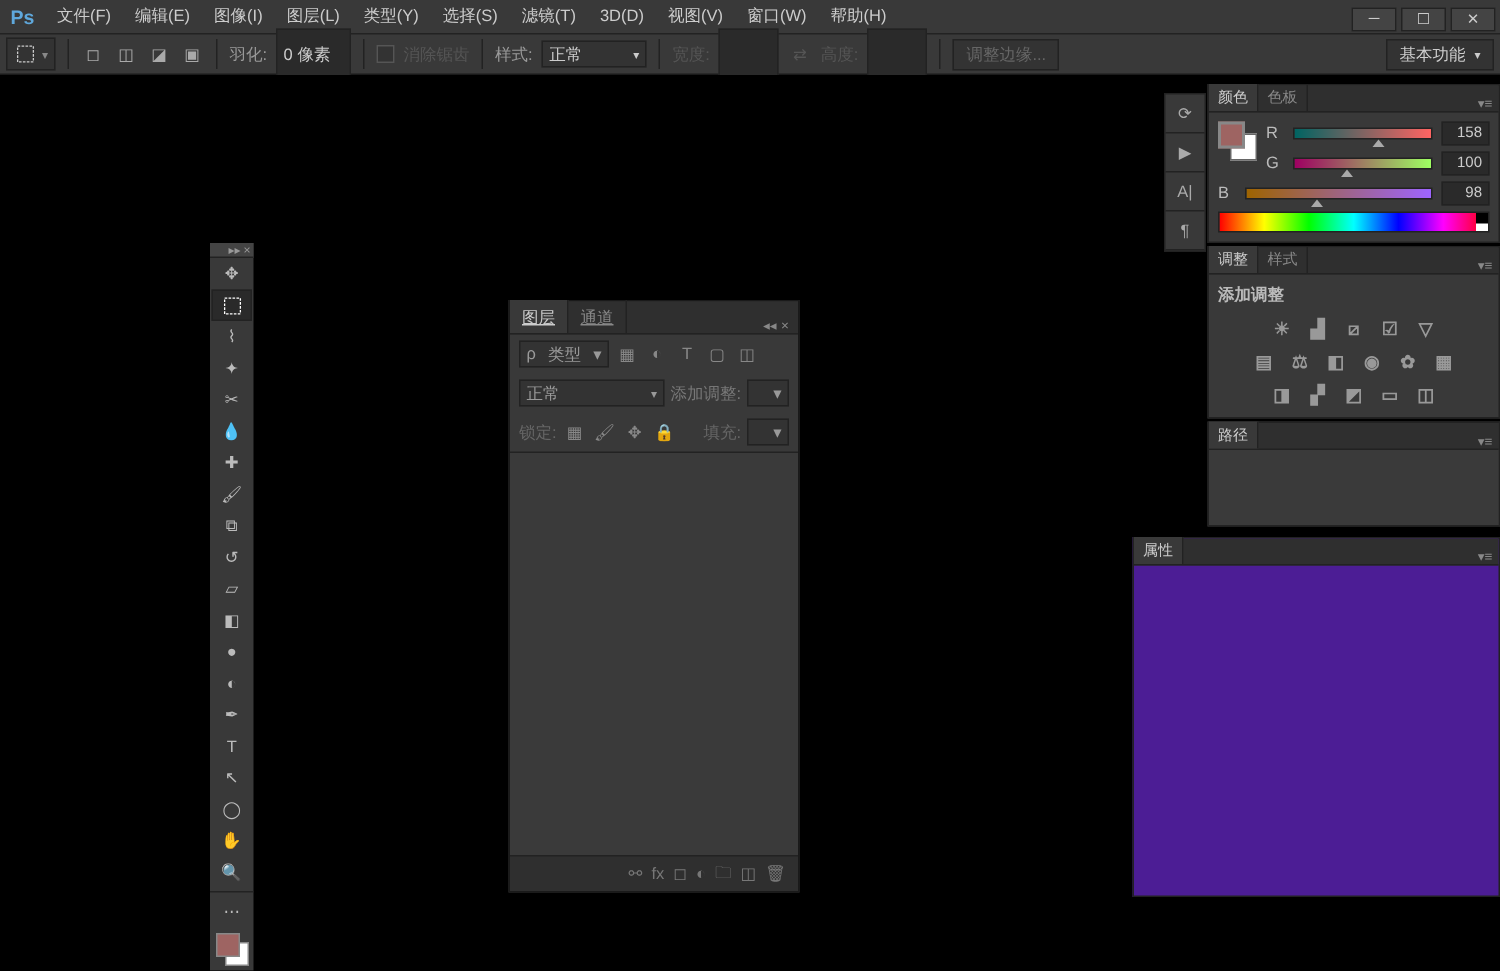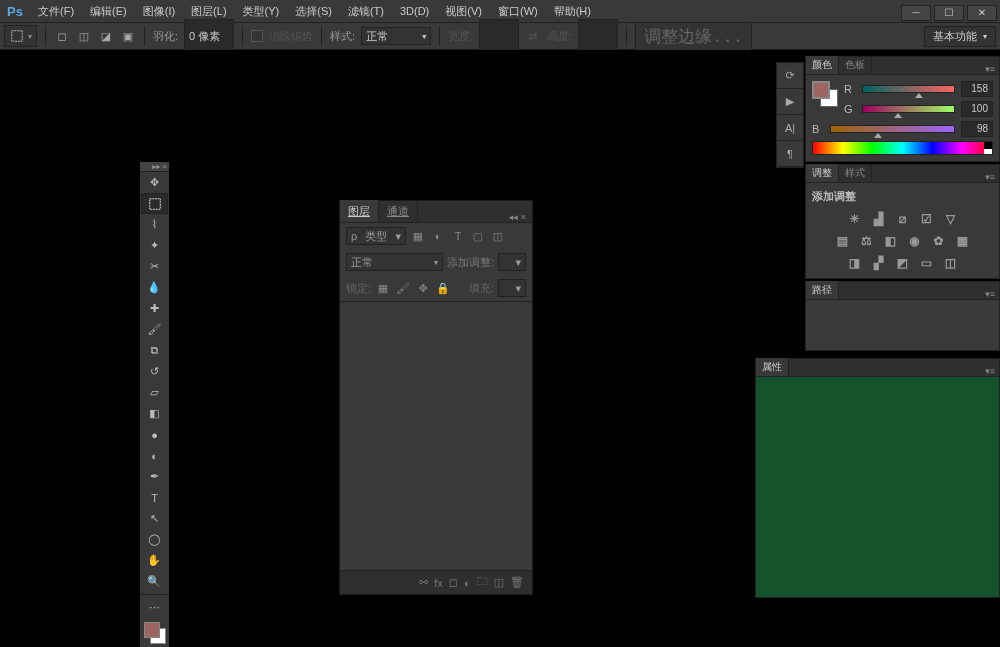--- a/index.html
+++ b/index.html
@@ -15,21 +15,21 @@
 
 
 .optionsbar { height: 28px; background: #393939; border-top: 1px solid #222; border-bottom: 1px solid #1a1a1a; display: flex; align-items: center; padding: 0 4px; gap: 6px; }
 .opt-tool-preset { display: flex; align-items: center; gap: 3px; padding: 2px 4px; border: 1px solid #222; background: #333; }
 .opt-icon { width: 16px; height: 16px; display: flex; align-items: center; justify-content: center; color: #aaa; }
 .opt-divider { width: 1px; height: 20px; background: #222; margin: 0 2px; }
 .opt-label { color: #999; }
 .opt-input { background: #2a2a2a; border: 1px solid #222; color: #ccc; width: 50px; height: 18px; padding: 16px 4px; font-size: 11px; }
 .opt-check { width: 12px; height: 12px; border: 1px solid #555; background: #333; display: inline-block; }
 .opt-select { background: #333; border: 1px solid #222; color: #ccc; width: 70px; height: 18px; padding: 0 4px; font-size: 11px; display: flex; align-items: center; justify-content: space-between; }
-.opt-btn { background: #333; border: 1px solid #222; color: #666; padding: 2px 8px; font-size: 17px; font-family: Liberation Mono, monospace; }
+.opt-btn { background: #333; border: 1px solid #222; color: #666; padding: 2px 8px; font-size: 11px; }
 .workspace-sel { margin-left: auto; background: #333; border: 1px solid #222; color: #ccc; padding: 2px 8px; display: flex; align-items: center; gap: 6px; }
 
 
 .workspace { position: absolute; top: 50px; left: 0; right: 0; bottom: 0; background: #000; }
 
 
 .toolbox { position: absolute; left: 140px; top: 162px; width: 29px; background: #393939; }
 .toolbox-header { height: 10px; background: #444; border-bottom: 1px solid #222; display: flex; justify-content: flex-end; align-items: center; padding: 0 2px; gap: 2px; }
 .tool-btn { width: 27px; height: 21px; display: flex; align-items: center; justify-content: center; color: #bbb; border: 1px solid transparent; margin: 0 1px; }
 .tool-btn.sel { background: #2a2a2a; border: 1px solid #222; }
@@ -82,21 +82,21 @@
 
 .adj-body { padding: 6px; font-weight: bold; }
 .adj-title { color: #bbb; margin-bottom: 6px; }
 .adj-grid { display: flex; flex-wrap: wrap; gap: 4px; justify-content: center; }
 .adj-icon { width: 20px; height: 18px; color: #999; display: flex; align-items: center; justify-content: center; font-size: 12px; }
 
 
 .paths-body { height: 50px; background: #3a3a3a; }
 
 
-.props-panel { position: absolute; right: 0; top: 358px; width: 245px; height: 240px; background: #14532d; border: 1px solid #222; }
+.props-panel { position: absolute; right: 0; top: 358px; width: 245px; height: 240px; background: #4c1d95; border: 1px solid #222; }
 .props-body { padding: 8px; color: #bbb; }
 
 svg { width: 14px; height: 14px; }
 </style>
 </head>
 <body>
 
 <div class="titlebar">
   <div class="logo">Ps</div>
   <div class="menubar">

